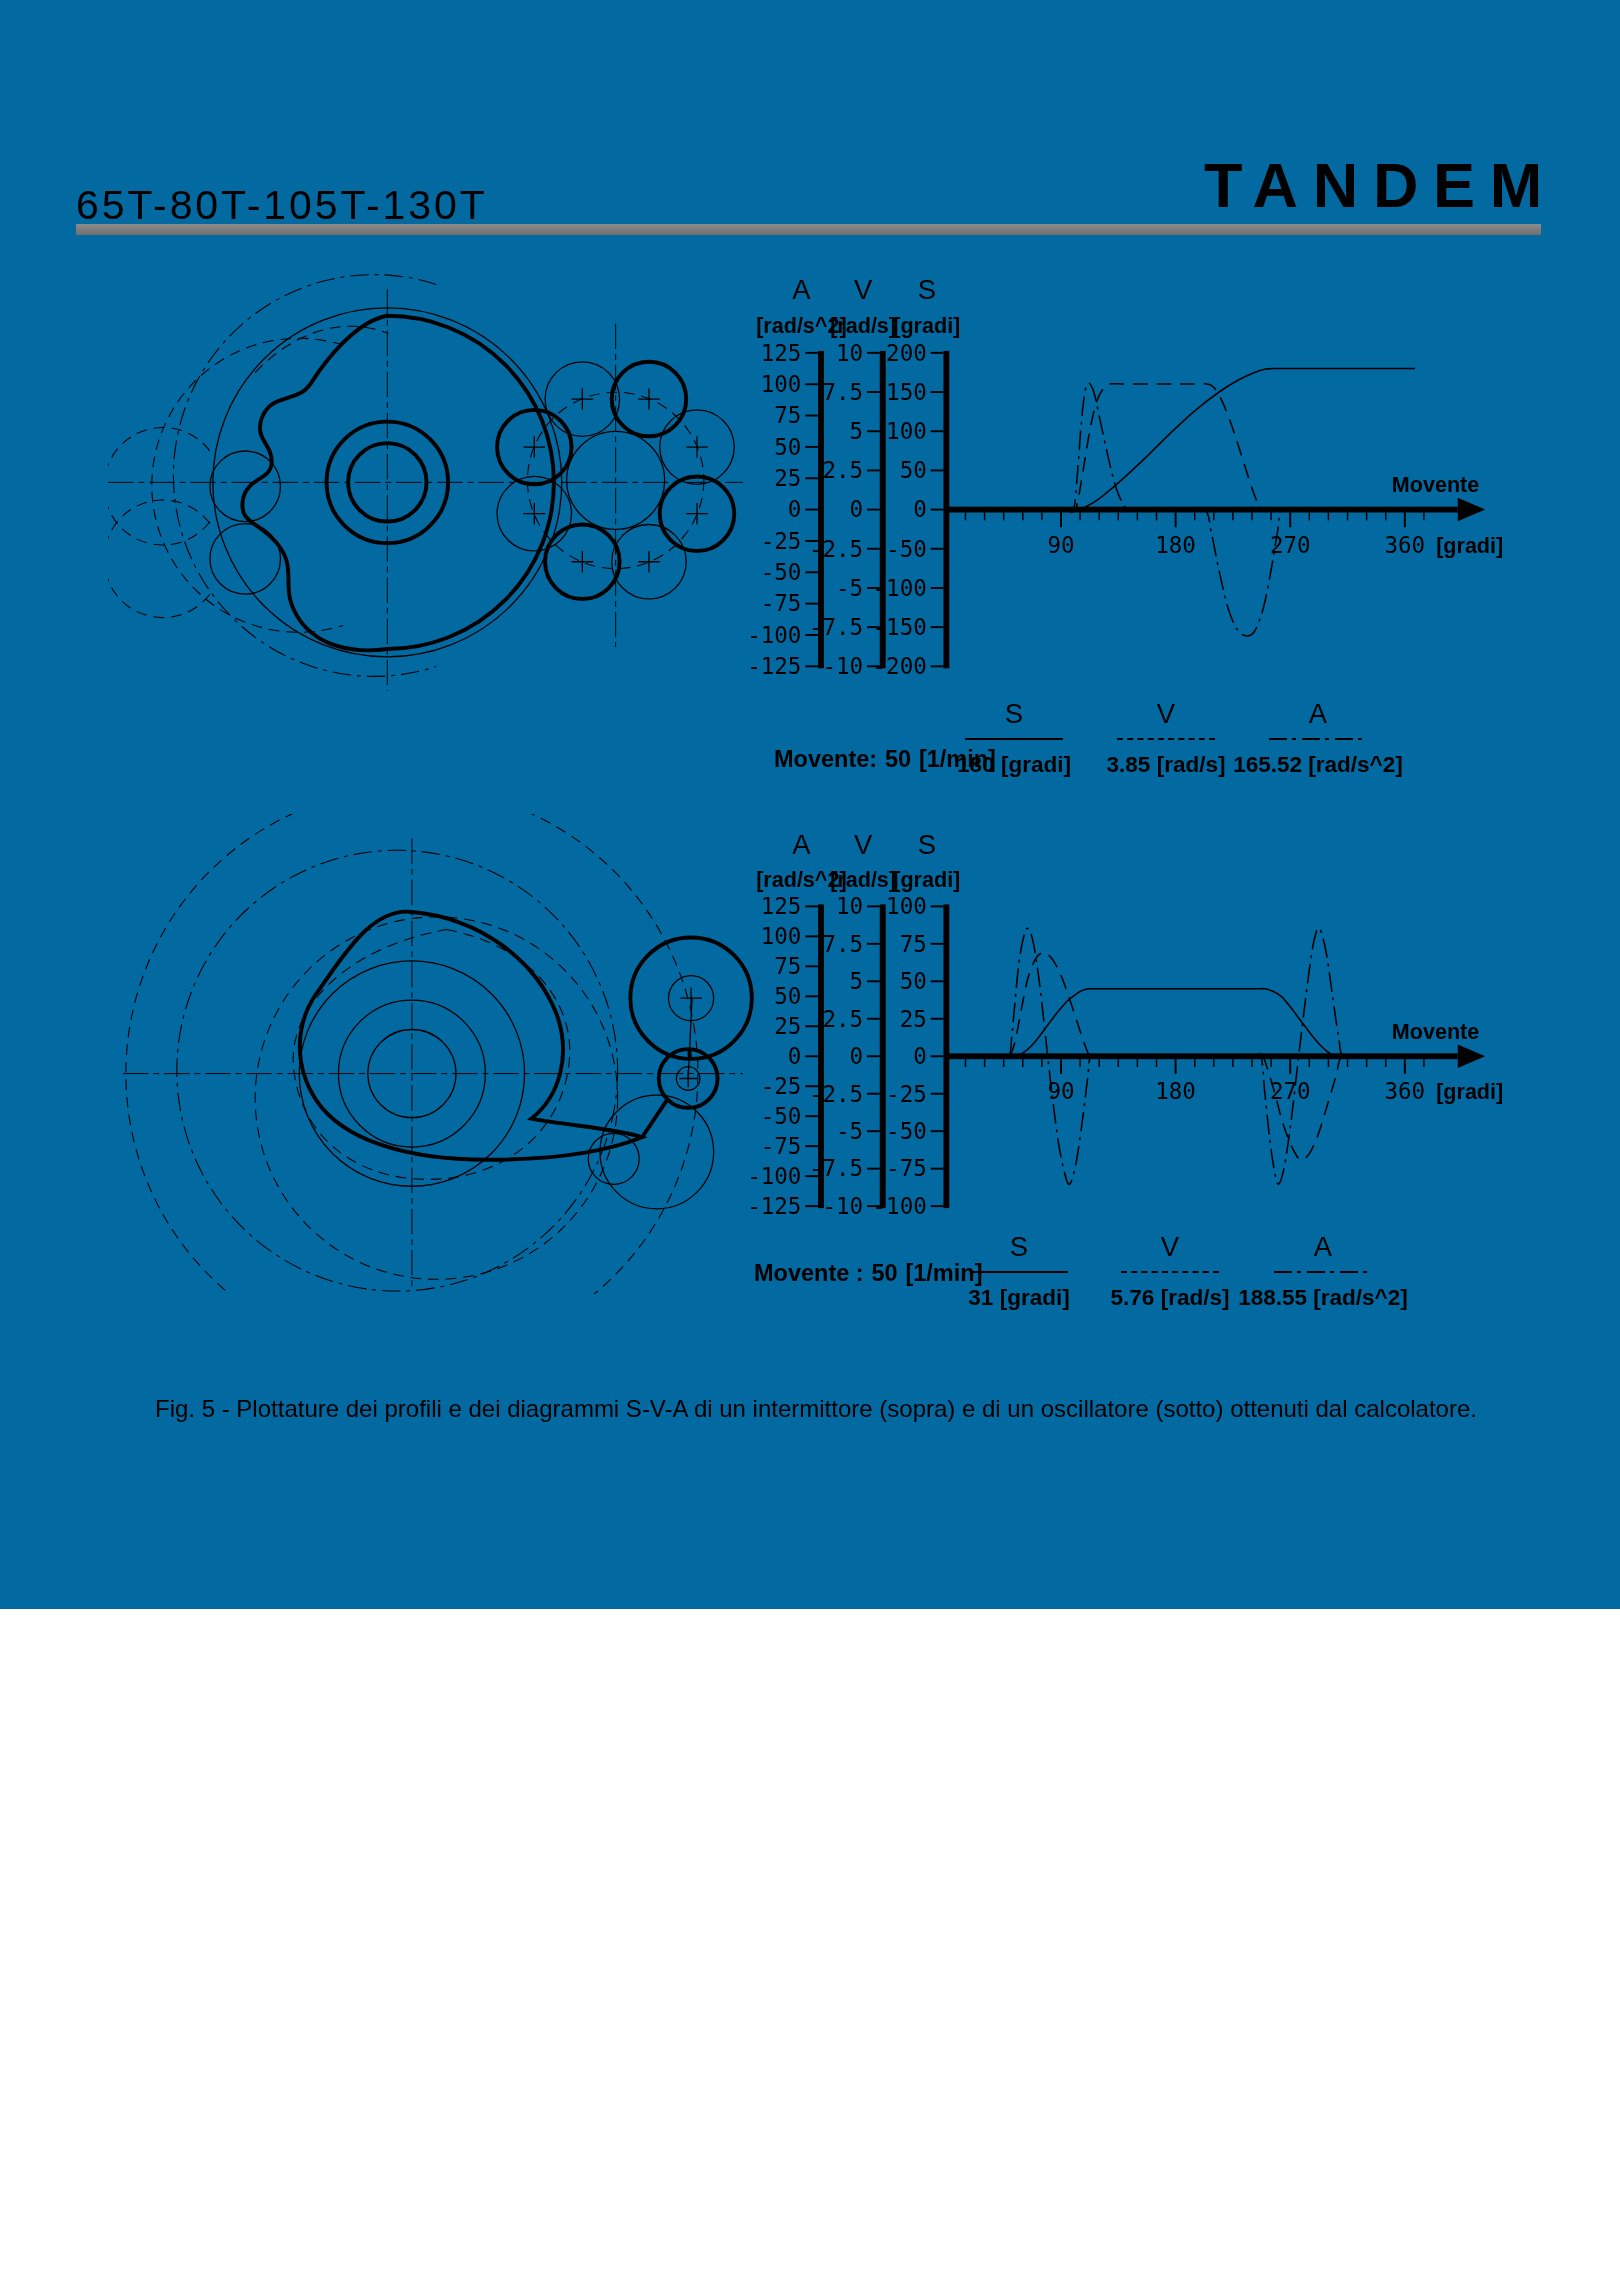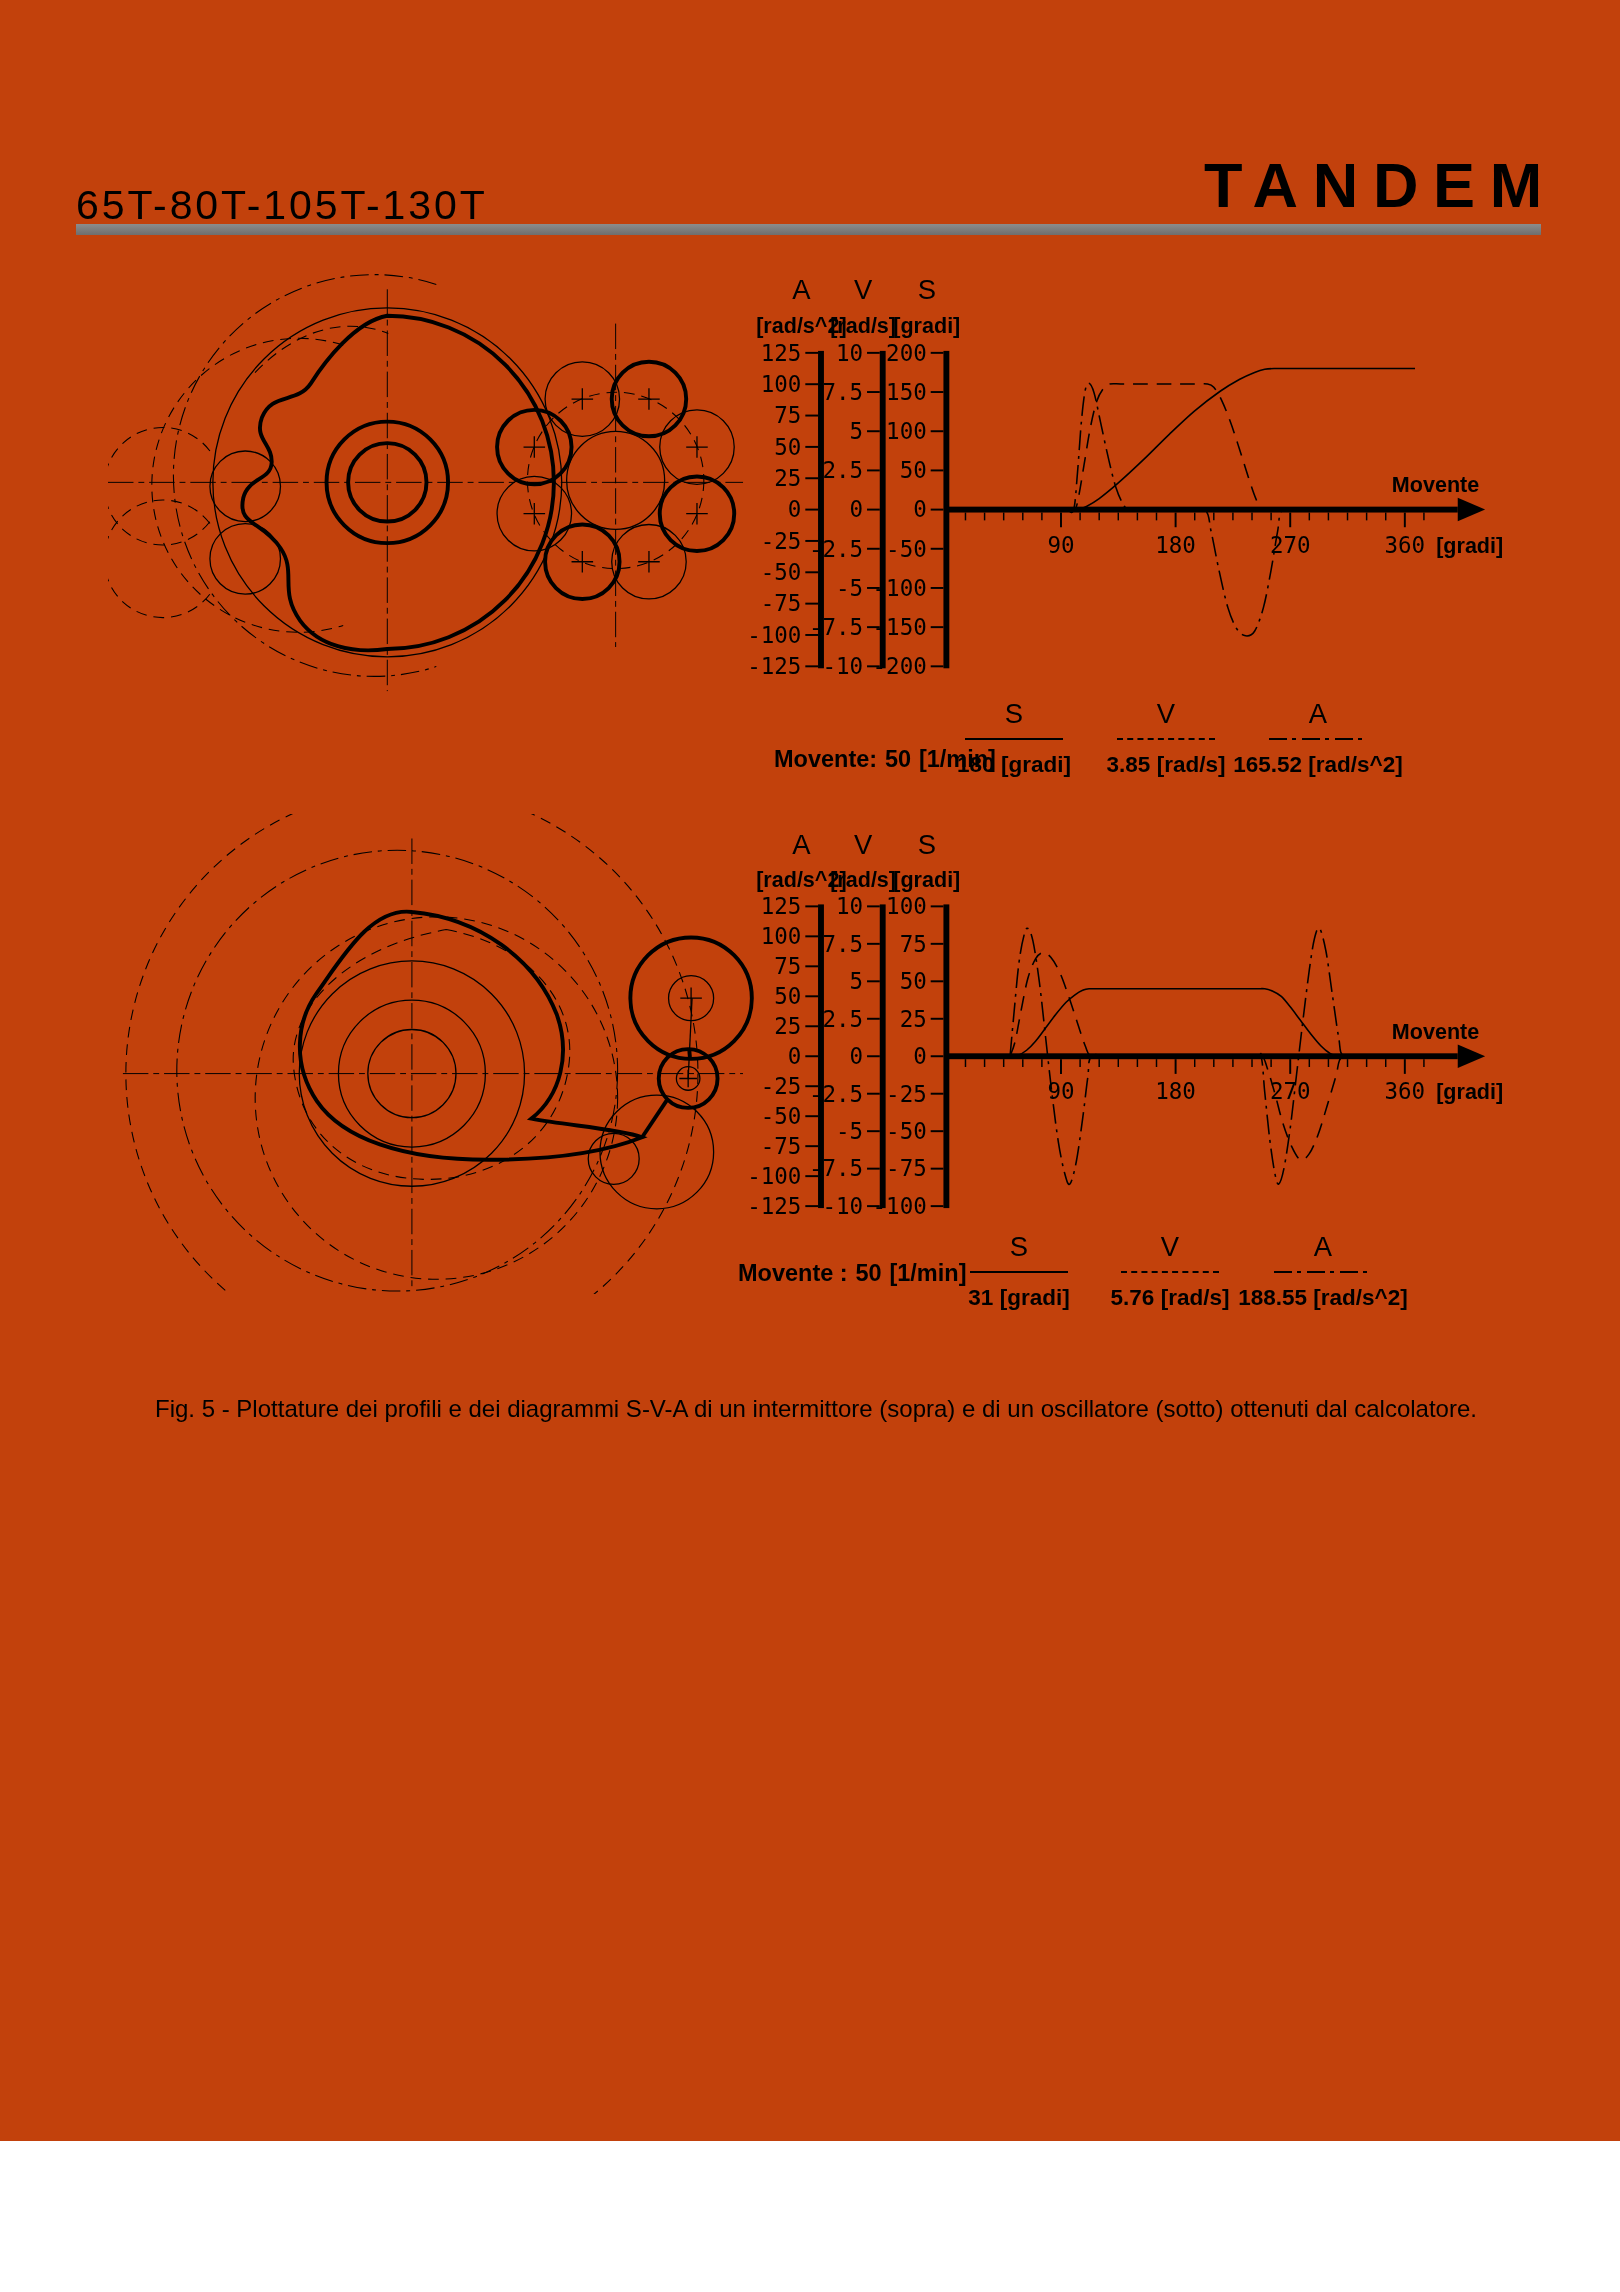--- a/index.html
+++ b/index.html
@@ -1,16 +1,16 @@
 <!DOCTYPE html>
 <html><head>
 <meta charset="utf-8">
 <style>
   html,body{margin:0;padding:0;background:#fff}
-  .page{position:relative;width:1620px;height:2141px;background:#c2410c;overflow:hidden;
+  .page{position:relative;width:1620px;height:1609px;background:#0369a1;overflow:hidden;
         font-family:"Liberation Sans",sans-serif;color:#000}
   .model{position:absolute;left:76px;top:182px;font-size:41px;letter-spacing:2.9px;white-space:nowrap}
   .brand{position:absolute;right:63px;top:149px;font-size:63px;letter-spacing:14.7px;white-space:nowrap;font-weight:bold}
   .rule{position:absolute;left:76px;top:224px;width:1465px;height:10.8px;
         background:linear-gradient(#8c8c8c,#6e6e6e)}
   svg{position:absolute;overflow:hidden}
   .chartsvg{overflow:visible}
   .thick{stroke:#000;stroke-width:4;fill:none}
   .thin{stroke:#000;stroke-width:1.3;fill:none}
   .cl{stroke:#000;stroke-width:1;fill:none;stroke-dasharray:26 5 6 5}
@@ -327,21 +327,21 @@
     <div class="lname">V</div>
     <div class="lline dashed2"></div>
     <div class="lval"><span>3.85</span> <span>[rad/s]</span></div>
   </div>
   <div class="litem" style="left:1225px;top:698px">
     <div class="lname">A</div>
     <div class="lline dashdot2"></div>
     <div class="lval"><span>165.52</span> <span>[rad/s^2]</span></div>
   </div>
 
-  <div class="mov" style="left:738px;top:1260px">
+  <div class="mov" style="left:754px;top:1260px">
     <span>Movente :</span><span>50</span><span>[1/min]</span>
   </div>
   <div class="litem" style="left:926px;top:1231px">
     <div class="lname">S</div>
     <div class="lline"></div>
     <div class="lval"><span>31</span> <span>[gradi]</span></div>
   </div>
   <div class="litem" style="left:1077px;top:1231px">
     <div class="lname">V</div>
     <div class="lline dashed2"></div>

